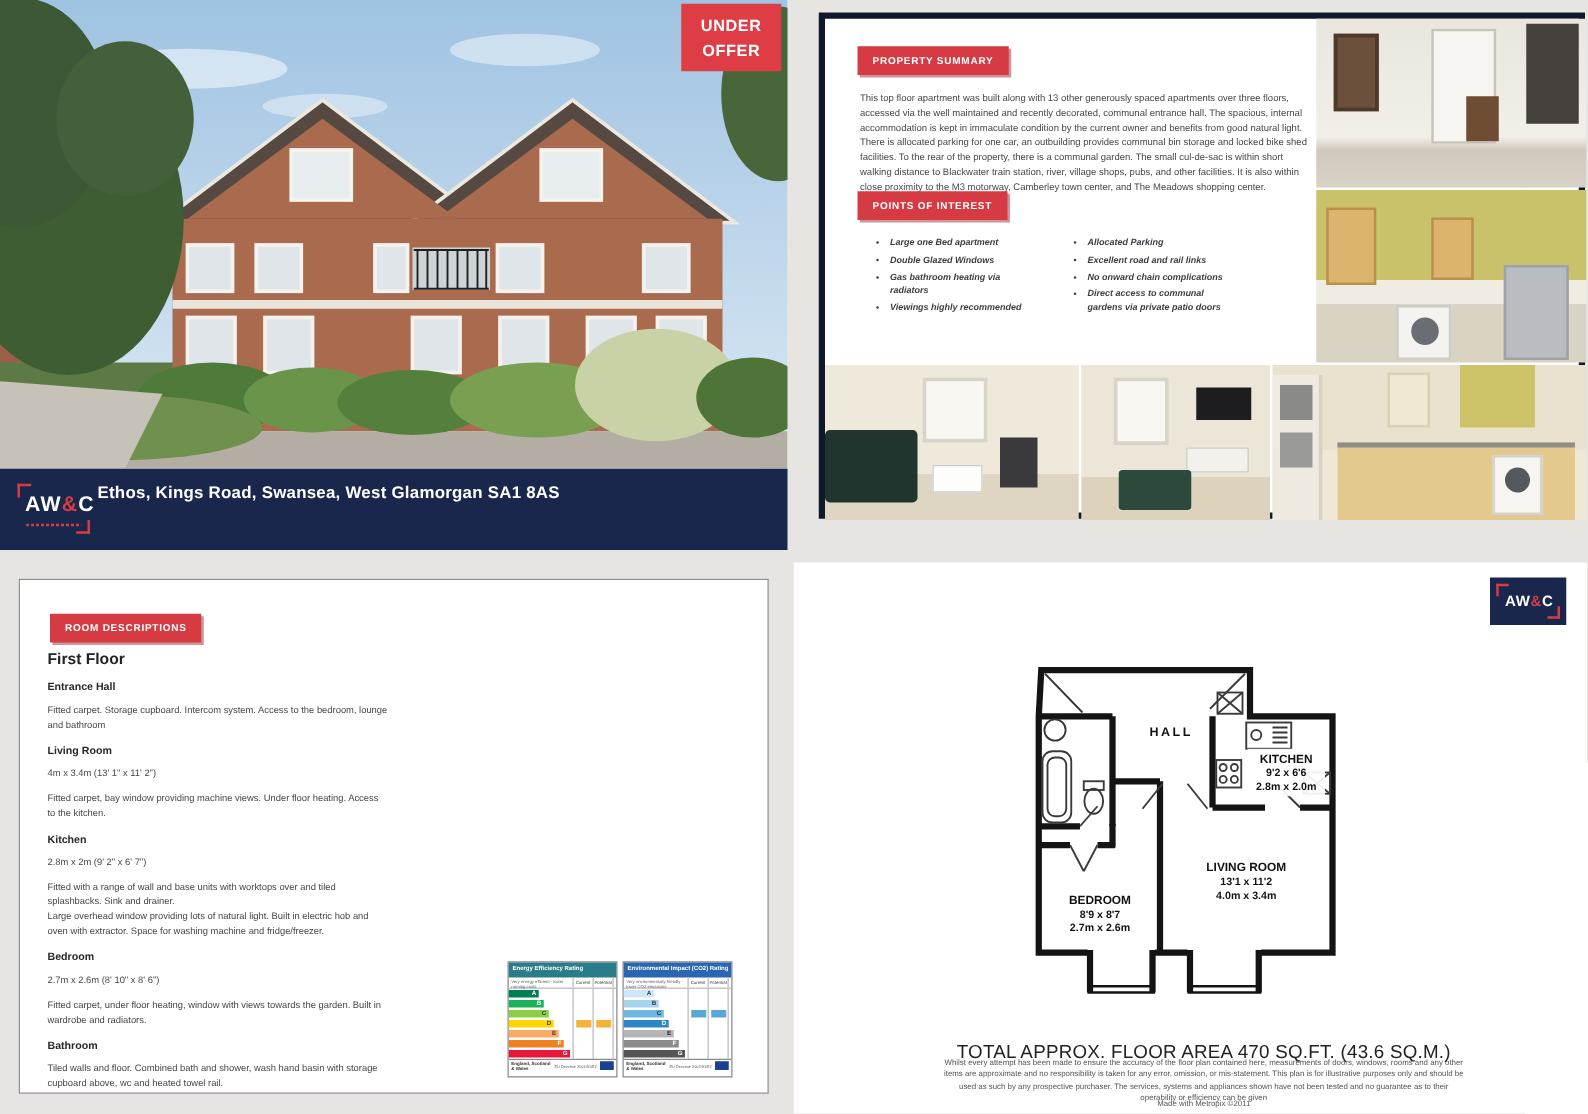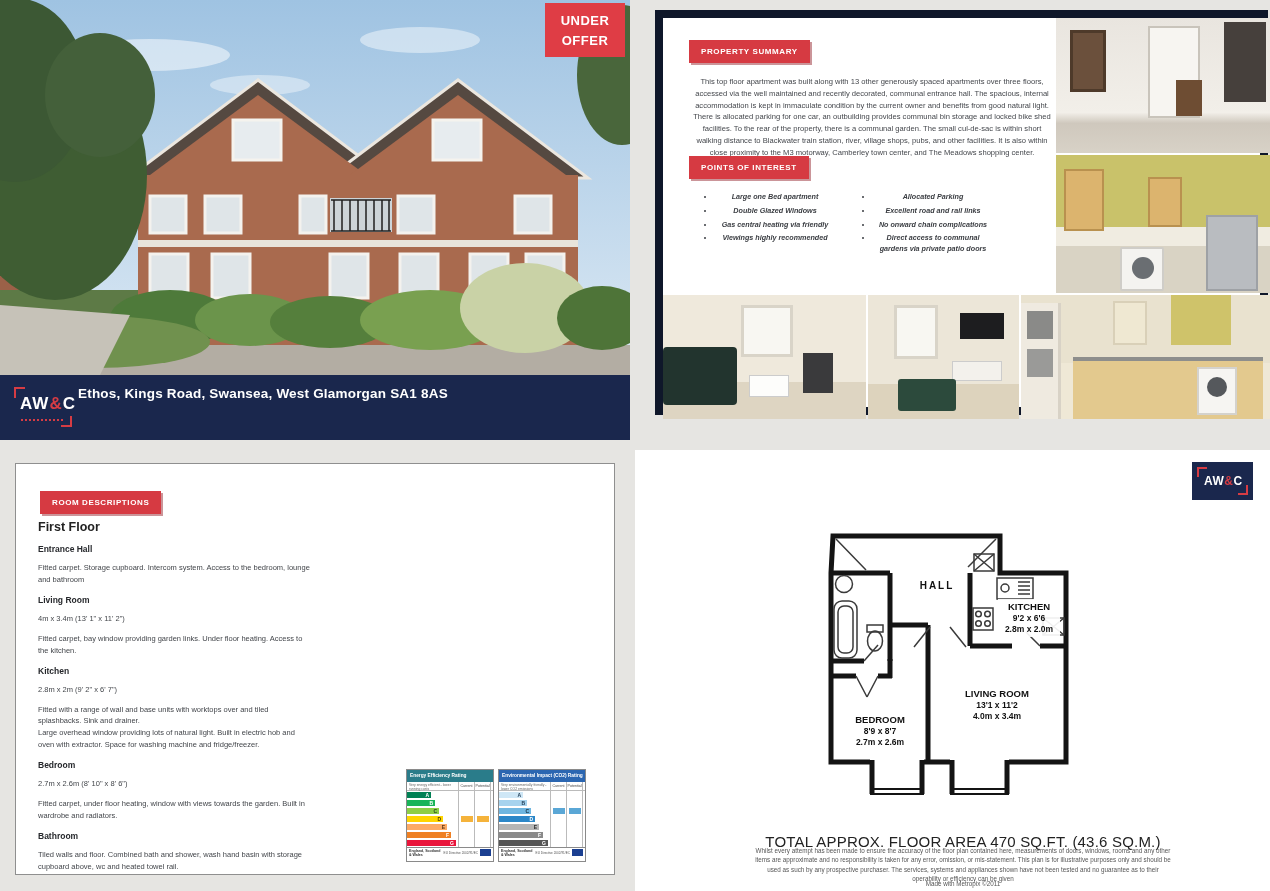--- a/index.html
+++ b/index.html
@@ -16,21 +16,21 @@
   .logo .amp{color:#d63c44;}
   .logo-dots{position:absolute;left:7px;top:32px;width:44px;height:2px;
     background:repeating-linear-gradient(90deg,#d63c44 0 2px,transparent 2px 4px);}
   .logo .br-tl{position:absolute;left:0;top:0;width:9px;height:9px;border-left:2px solid #d63c44;border-top:2px solid #d63c44;}
   .logo .br-br{position:absolute;right:0;bottom:0;width:9px;height:9px;border-right:2px solid #d63c44;border-bottom:2px solid #d63c44;}
   .addr{position:absolute;left:78px;top:11px;font-size:13.5px;font-weight:600;letter-spacing:.2px;}
   .price-row{position:absolute;left:78px;top:38px;white-space:nowrap;}
   .price{font-size:13px;font-weight:600;}
   .contact{font-size:8px;color:#c9d1e2;margin-left:10px;}
   
-  .tr{left:655px;top:10px;width:613px;height:405px;background:#fff;border:8px solid #0f172a;box-sizing:border-box;text-align:center;}
+  .tr{left:655px;top:10px;width:613px;height:405px;background:#fff;border:5px solid #0f172a;box-sizing:border-box;}
   .badge{position:absolute;background:#d63a42;color:#fff;font-size:8px;font-weight:bold;letter-spacing:.6px;
     padding:7px 12px;box-shadow:2px 2px 0 rgba(140,20,28,.45);}
   .summary-text{position:absolute;left:28px;top:58px;width:362px;font-size:7.6px;line-height:1.55;color:#44474c;}
   .poi{position:absolute;left:40px;top:174px;display:flex;gap:26px;}
   .poi ul{margin:0;padding-left:12px;width:120px;}
   .poi li{font-size:7.2px;font-style:italic;font-weight:600;color:#3a3d42;line-height:1.5;margin-bottom:3px;}
   .photo{position:absolute;overflow:hidden;}
   .photo div{position:absolute;}
   
   .bl{left:15px;top:463px;width:600px;height:412px;background:#fff;border:1px solid #8f8f8f;box-sizing:border-box;}
@@ -154,21 +154,21 @@
   </section>
 
   <section class="tr">
     <div class="badge" style="left:26px;top:22px;">PROPERTY SUMMARY</div>
     <div class="summary-text">This top floor apartment was built along with 13 other generously spaced apartments over three floors, accessed via the well maintained and recently decorated, communal entrance hall. The spacious, internal accommodation is kept in immaculate condition by the current owner and benefits from good natural light. There is allocated parking for one car, an outbuilding provides communal bin storage and locked bike shed facilities. To the rear of the property, there is a communal garden. The small cul-de-sac is within short walking distance to Blackwater train station, river, village shops, pubs, and other facilities. It is also within close proximity to the M3 motorway, Camberley town center, and The Meadows shopping center.</div>
     <div class="badge" style="left:26px;top:138px;">POINTS OF INTEREST</div>
     <div class="poi">
       <ul>
         <li>Large one Bed apartment</li>
         <li>Double Glazed Windows</li>
-        <li>Gas central heating via friendly</li>
+        <li>Gas bathroom heating via radiators</li>
         <li>Viewings highly recommended</li>
       </ul>
       <ul>
         <li>Allocated Parking</li>
         <li>Excellent road and rail links</li>
         <li>No onward chain complications</li>
         <li>Direct access to communal gardens via private patio doors</li>
       </ul>
     </div>
 
@@ -210,21 +210,21 @@
   </section>
 
   <section class="bl">
     <div class="badge" style="left:24px;top:27px;">ROOM DESCRIPTIONS</div>
     <div class="bl-left">
       <h3>First Floor</h3>
       <h4>Entrance Hall</h4>
       <p>Fitted carpet. Storage cupboard. Intercom system. Access to the bedroom, lounge and bathroom</p>
       <h4>Living Room</h4>
       <p>4m x 3.4m (13' 1" x 11' 2")</p>
-      <p>Fitted carpet, bay window providing garden links. Under floor heating. Access to the kitchen.</p>
+      <p>Fitted carpet, bay window providing machine views. Under floor heating. Access to the kitchen.</p>
       <h4>Kitchen</h4>
       <p>2.8m x 2m (9' 2" x 6' 7")</p>
       <p>Fitted with a range of wall and base units with worktops over and tiled splashbacks. Sink and drainer.
 Large overhead window providing lots of natural light. Built in electric hob and oven with extractor. Space for washing machine and fridge/freezer.</p>
       <h4>Bedroom</h4>
       <p>2.7m x 2.6m (8' 10" x 8' 6")</p>
       <p>Fitted carpet, under floor heating, window with views towards the garden. Built in wardrobe and radiators.</p>
       <h4>Bathroom</h4>
       <p>Tiled walls and floor. Combined bath and shower, wash hand basin with storage cupboard above, wc and heated towel rail.</p>
     </div>

